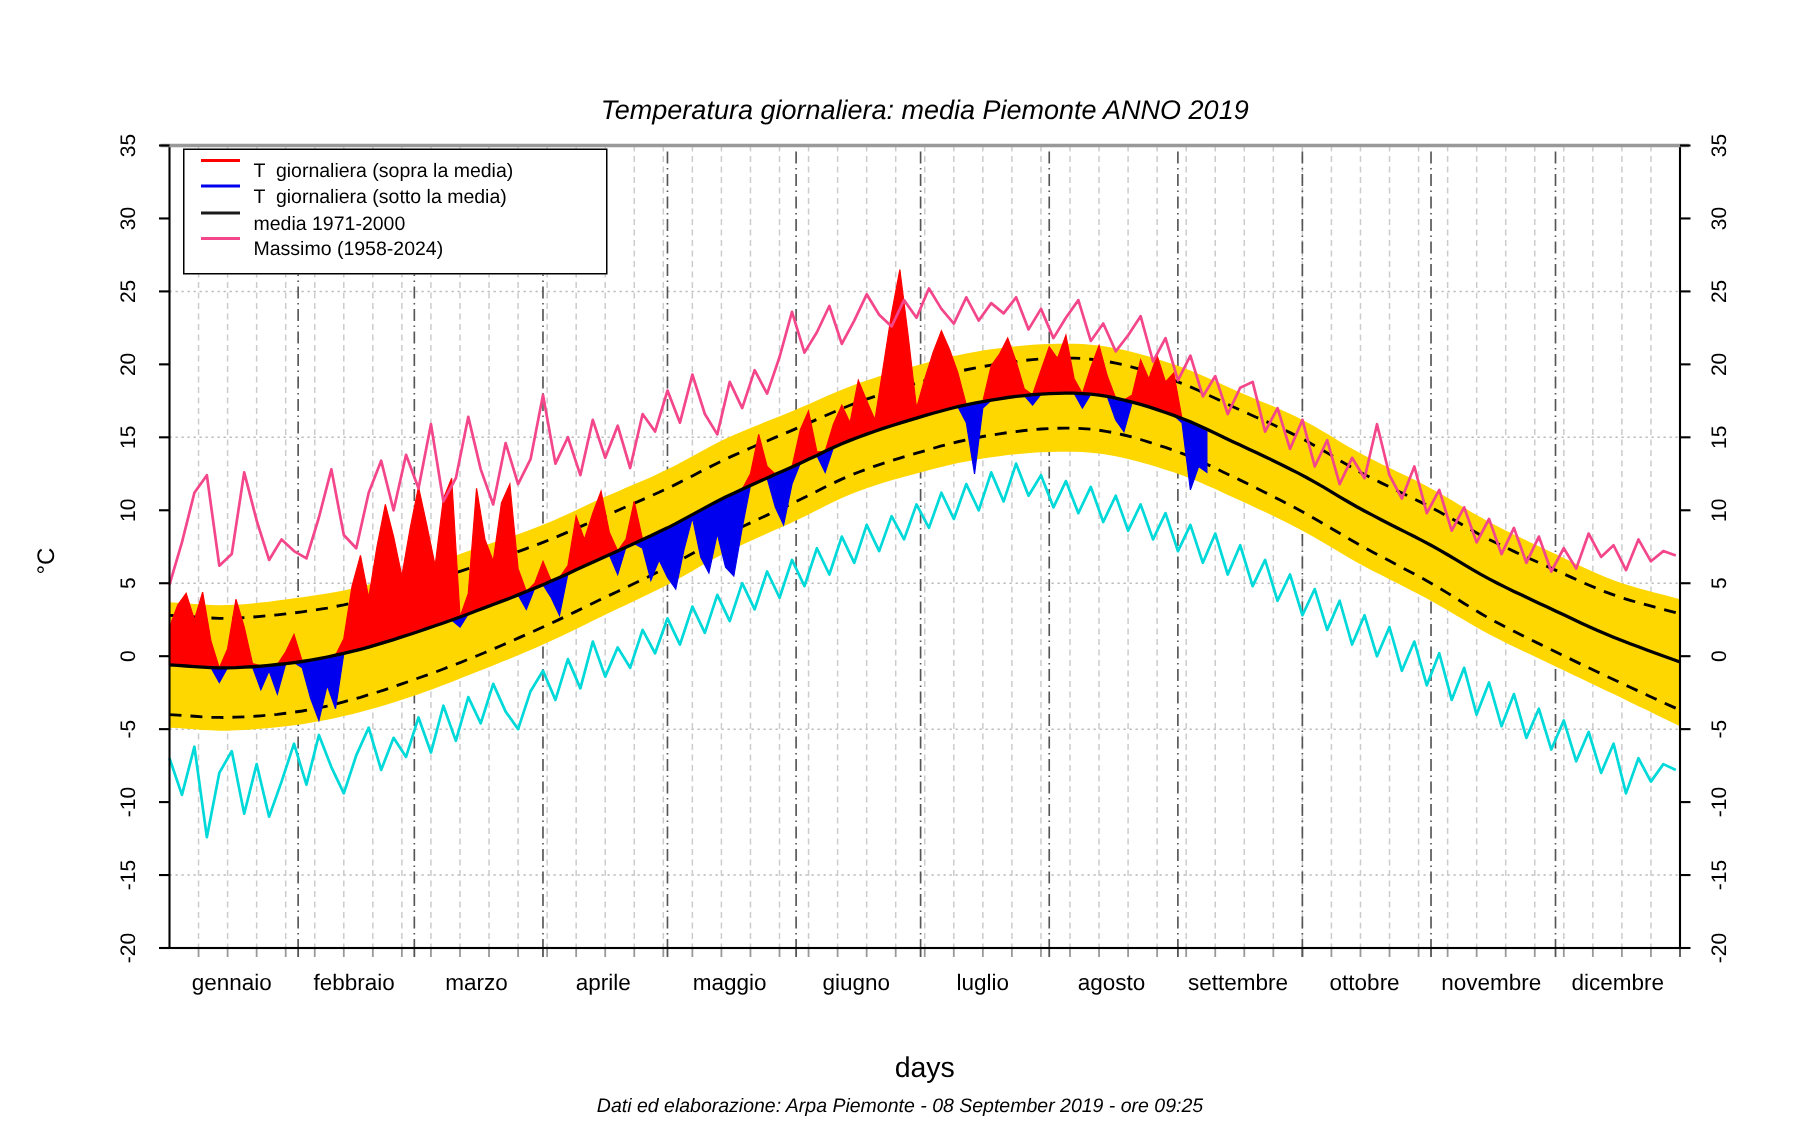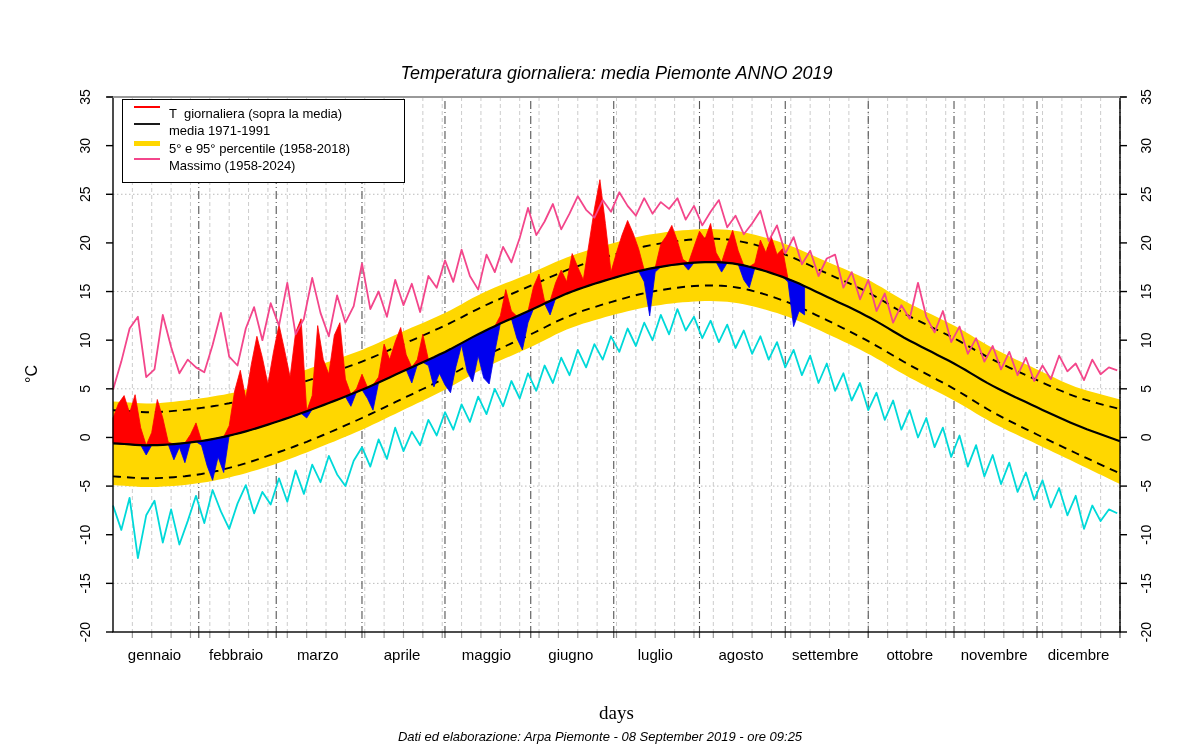--- a/index.html
+++ b/index.html
@@ -3,21 +3,21 @@
 <meta charset="utf-8">
 <style>
   html,body{margin:0;padding:0;background:#fff;}
   .page{position:relative;width:1200px;height:750px;background:#fff;
         font-family:"Liberation Sans",sans-serif;overflow:hidden;}
   .chart-title{position:absolute;top:30px;left:113px;width:1007px;text-align:center;
         font-size:18px;font-style:italic;color:#000;margin-top:33px;}
   .y-label{position:absolute;top:365px;left:12px;width:40px;text-align:center;
         font-size:16px;color:#000;transform:rotate(-90deg);}
   .x-label{position:absolute;top:702px;left:113px;width:1007px;text-align:center;
-        font-size:19px;color:#000;font-family:Liberation Serif, serif;}
+        font-size:19px;color:#000;}
   .footer{position:absolute;top:729px;left:0;width:1200px;text-align:center;
         font-size:13px;font-style:italic;color:#000;}
   .legend{position:absolute;left:122px;top:99px;width:270px;background:#fff;
         border:1.3px solid #000;padding:6px 0 6px 11px;z-index:2;}
   .legend-row{display:flex;align-items:flex-start;height:17.4px;}
   .legend-swatch{display:inline-block;width:26px;margin-right:9px;flex:0 0 26px;}
   .legend-label{font-size:13px;color:#000;white-space:pre;}
   svg{position:absolute;left:0;top:0;}
 </style>
 </head>
@@ -230,26 +230,26 @@
         <text x="994.125" y="660" text-anchor="middle" font-size="15" fill="#000">novembre</text>
         <text x="1078.5027472527472" y="660" text-anchor="middle" font-size="15" fill="#000">dicembre</text>
       </svg>
     </div>
   <div class="legend" id="legend">
       <div class="legend-row">
         <span class="legend-swatch" style="border-top: 2.4px solid rgb(255, 0, 0);"></span>
         <span class="legend-label">T  giornaliera (sopra la media)</span>
       </div>
       <div class="legend-row">
+        <span class="legend-swatch" style="border-top: 2.4px solid rgb(0, 0, 238);"></span>
+        <span class="legend-label">T  giornaliera (sotto la media)</span>
+      </div>
+      <div class="legend-row">
         <span class="legend-swatch" style="border-top: 2.4px solid rgb(26, 26, 26);"></span>
-        <span class="legend-label">media 1971-1991</span>
-      </div>
-      <div class="legend-row">
-        <span class="legend-swatch" style="border-top: 5px solid rgb(255, 215, 0);"></span>
-        <span class="legend-label">5° e 95° percentile (1958-2018)</span>
+        <span class="legend-label">media 1971-2000</span>
       </div>
       <div class="legend-row">
         <span class="legend-swatch" style="border-top: 2.6px solid rgb(243, 70, 139);"></span>
         <span class="legend-label">Massimo (1958-2024)</span>
       </div>
     </div>
   <div class="x-label">days</div>
   <div class="footer">Dati ed elaborazione: Arpa Piemonte - 08 September 2019 - ore 09:25</div>
 </div>
 

